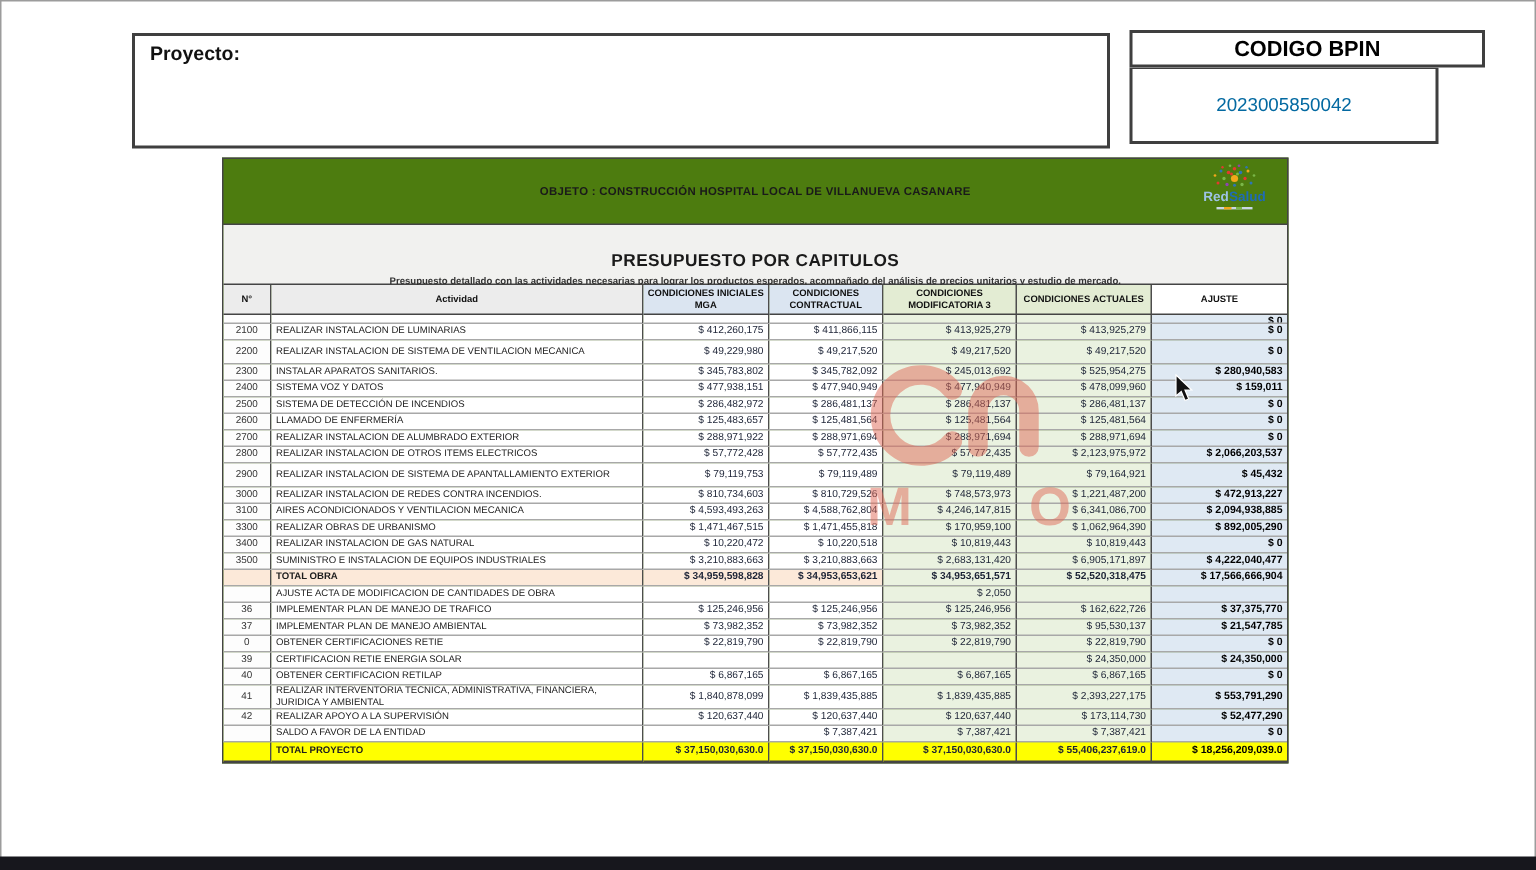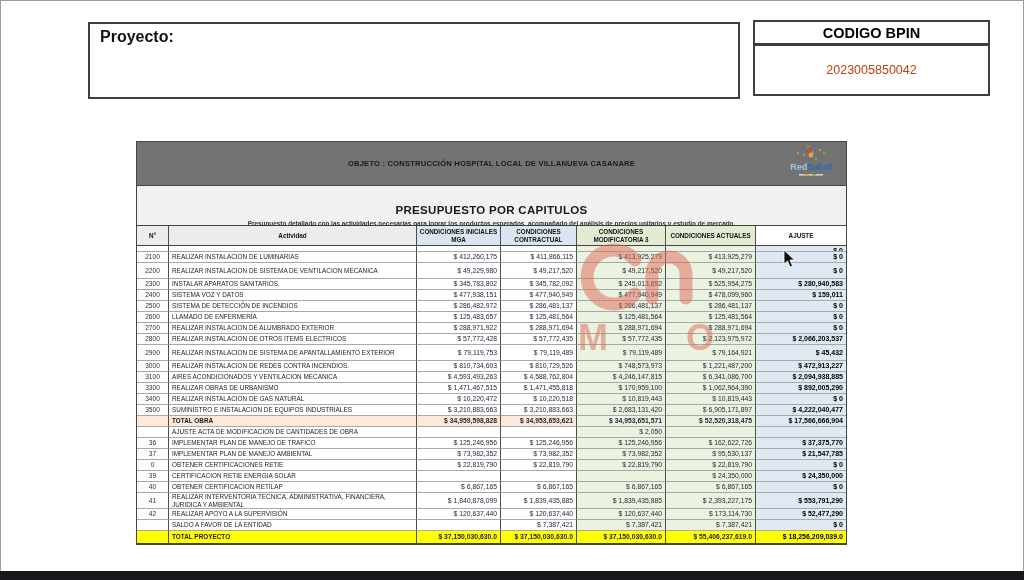--- a/index.html
+++ b/index.html
@@ -7,32 +7,32 @@
     width:1024px; height:580px; position:relative; background:#ffffff;
     font-family:"Liberation Sans","DejaVu Sans",sans-serif; overflow:hidden;
     -webkit-font-smoothing:antialiased;
   }
   .page-frame { position:absolute; inset:0; border:1px solid #9c9c9c; pointer-events:none; }
   .bottom-bar { position:absolute; left:0; right:0; bottom:0; height:9px; background:#17171d; }
 
   
   .project-box { position:absolute; left:88px; top:22px; width:652px; height:77px;
     border:2px solid #3f3f3f; background:#fff; padding:4px 10px; box-sizing:border-box; }
-  .project-label { font-size:16px; font-weight:bold; color:#111; }
+  .project-label { font-size:13px; font-weight:bold; color:#111; }
   .project-title { font-size:15px; font-weight:bold; color:#d01f1f; margin-top:3px; }
   .bpin-header { position:absolute; left:753px; top:20px; width:237px; height:25px;
     border:2px solid #3f3f3f; background:#fff; box-sizing:border-box;
     display:flex; align-items:center; justify-content:center; font-size:14.5px; font-weight:bold; }
-  .bpin-value { position:absolute; left:753px; top:45px; width:237px; height:51px;
+  .bpin-value { position:absolute; left:753px; top:45px; width:206px; height:51px;
     border:2px solid #3f3f3f; border-top:1px solid #3f3f3f; background:#fff; box-sizing:border-box;
-    display:flex; align-items:center; justify-content:center; font-size:12.5px; color:#c2410c; }
+    display:flex; align-items:center; justify-content:center; font-size:12.5px; color:#0369a1; }
 
   
-  .sheet { position:absolute; left:136px; top:105px; width:709px; border:1px solid #444;
-    background:#737373; box-sizing:content-box;margin-top:36px; }
+  .sheet { position:absolute; left:148px; top:105px; width:709px; border:1px solid #444;
+    background:#4d7c0f; box-sizing:content-box; }
   .objeto-row { position:relative; height:43px; display:flex; align-items:center;
     justify-content:center; border-bottom:1px solid #444; }
   .objeto-text { font-size:7.6px; font-weight:bold; color:#1a1a1a; letter-spacing:.2px; }
   .logo { position:absolute; right:6px; top:3px; width:58px; height:38px; }
   .logo svg { width:100%; height:100%; }
 
   .section-head { height:40px; background:#f1f1ef; border-bottom:1px solid #444;
     text-align:center; padding-top:18px; box-sizing:border-box; }
   .section-title { font-size:11.5px; font-weight:bold; color:#1a1a1a; letter-spacing:.3px; }
   .section-subtitle { font-size:6.4px; font-weight:bold; color:#333; margin-top:4px; }

